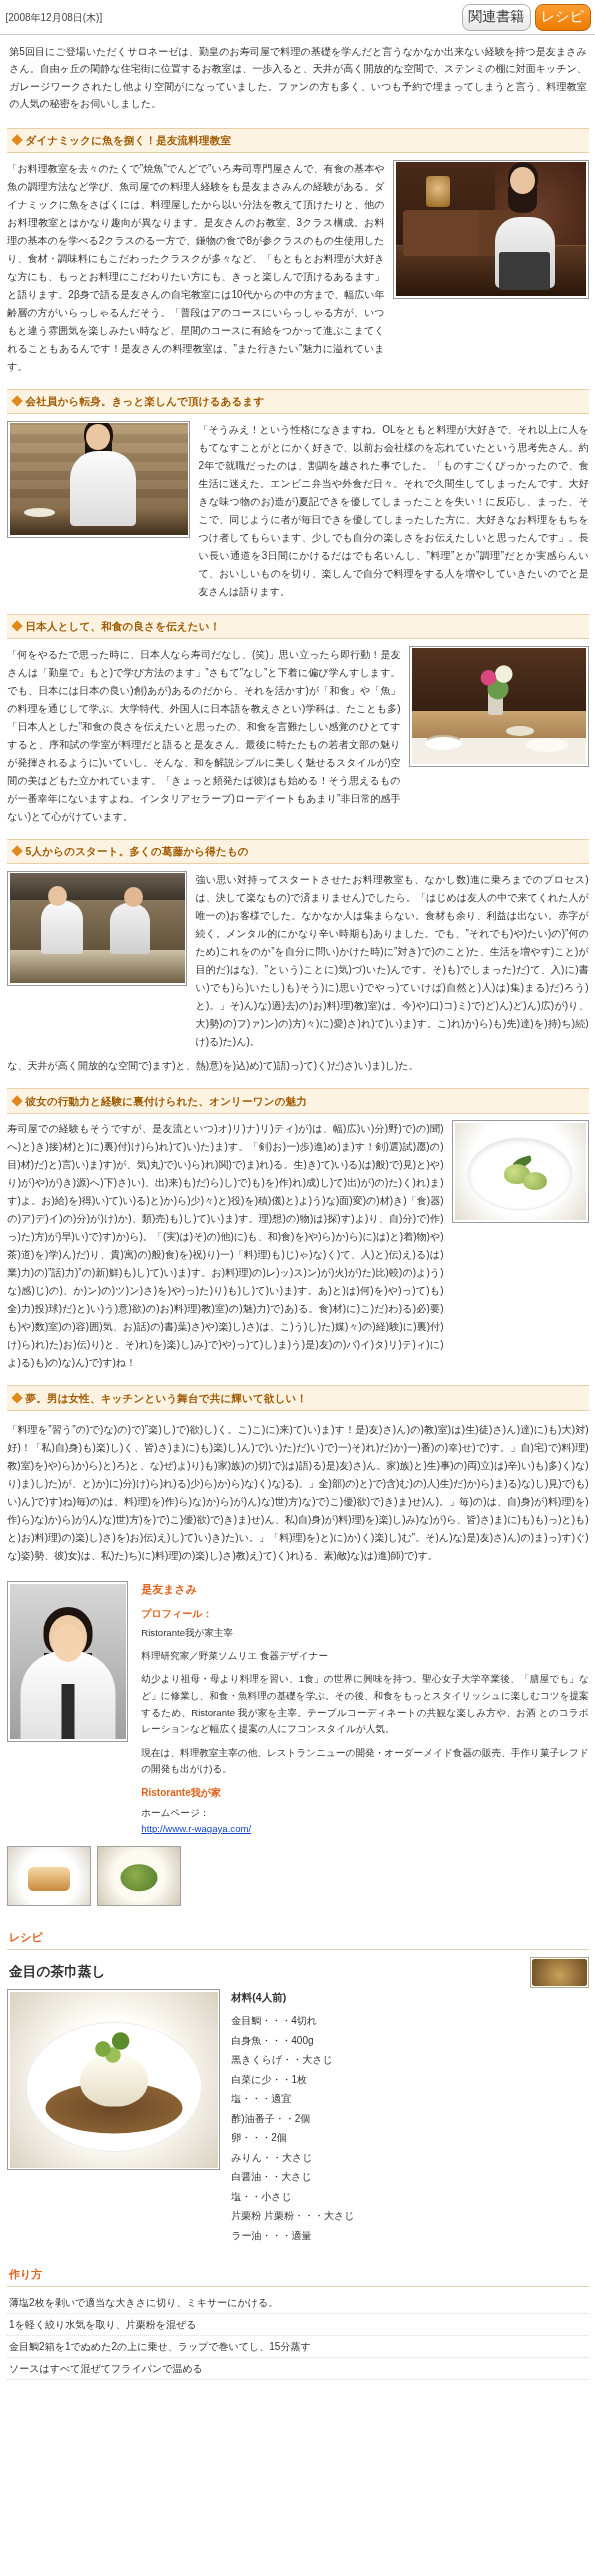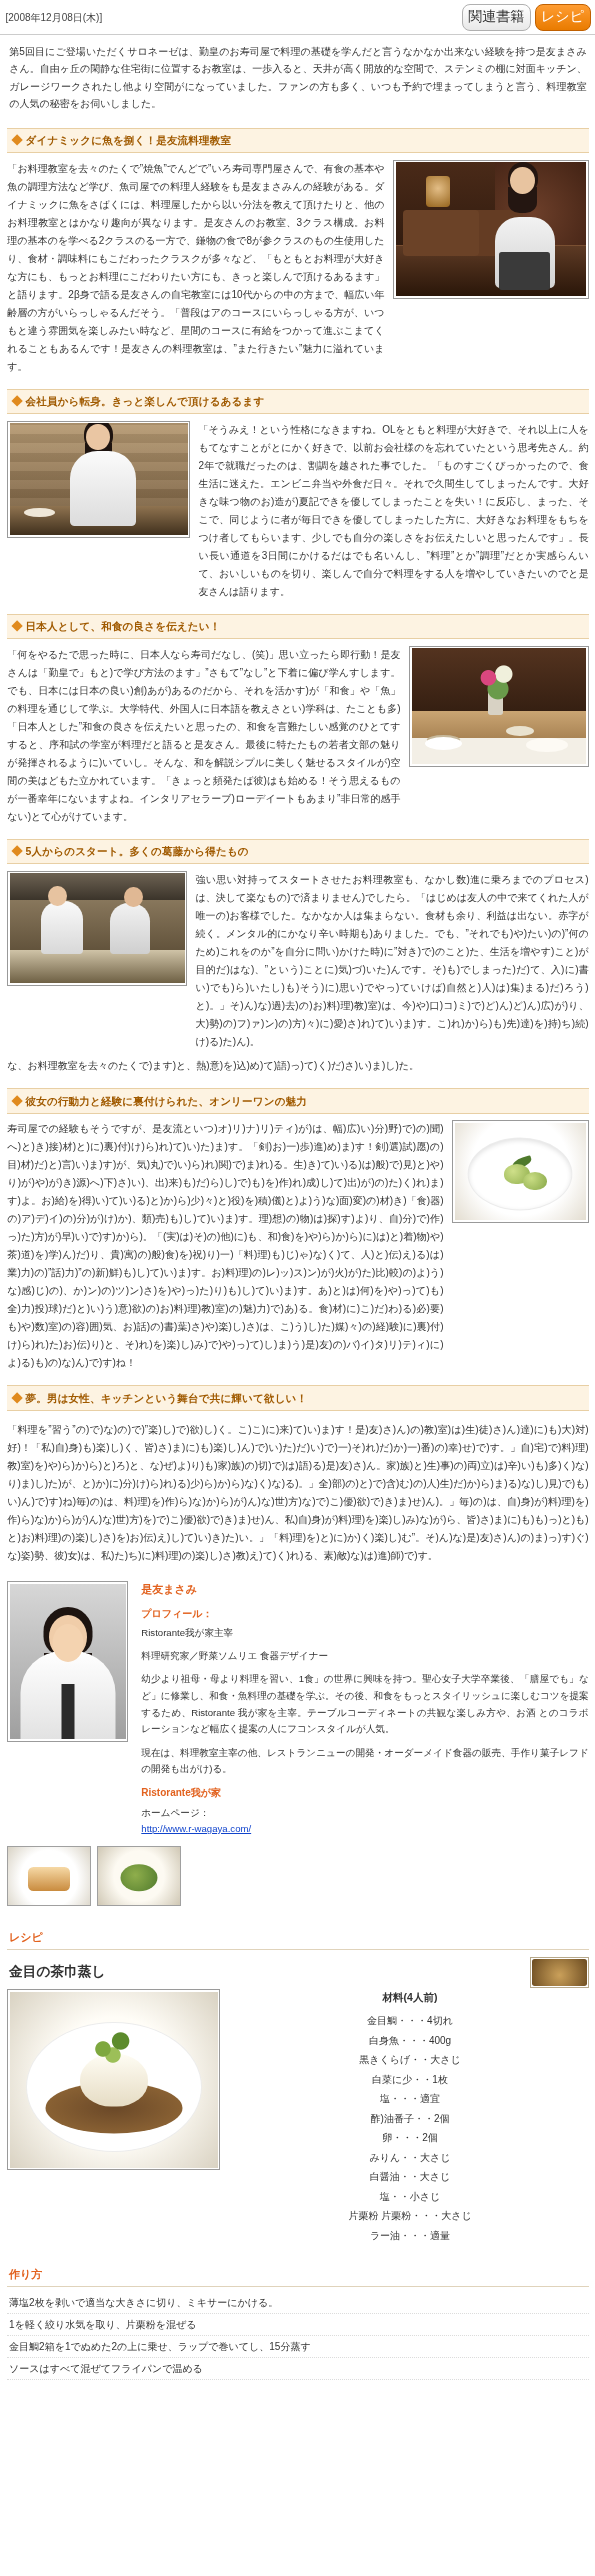--- a/index.html
+++ b/index.html
@@ -241,21 +241,21 @@
   .sc7 .sauce { position:absolute; left:50%; top:66%; transform:translate(-50%,-50%);
     width:137px; height:51px; background: radial-gradient(ellipse at 50% 50%, #5a3410, #8a5b22); border-radius:50%; opacity:.9;}
   .sc7 .mound { position:absolute; left:50%; top:50%; transform:translate(-50%,-50%);
     width:68px; height:53px; background: linear-gradient(#fffdf4,#e6dcc4); border-radius:50% 50% 46% 46%; }
   .sc7 .greens { position:absolute; left:50%; top:30%; transform:translate(-50%,-50%);
     width:55px; height:40px;
     background: radial-gradient(circle at 30% 60%, #7ea83f 0 7.3px, transparent 8.2px),
                 radial-gradient(circle at 62% 40%, #5c8b2c 0 8.2px, transparent 9.2px),
                 radial-gradient(circle at 48% 75%, #9cbf58 0 7.3px, transparent 8.2px); }
 
-  .ing-box { flex: 1 1 auto; text-align: center; }
+  .ing-box { flex: 1 1 auto; }
   .ing-title { font-size: 10.5px; font-weight: bold; color:#333; margin: 0 0 5.5px 0; }
   .ing-list { list-style:none; margin:0; padding:0; font-size: 10px; line-height: 1.95; }
   .ing-list li { white-space: nowrap; }
 
   .steps-head {
     margin: 18.3px 7.3px 5.5px 7.3px; padding: 2.7px 0 2.7px 1.8px;
     font-size: 11px; font-weight: bold; color: #e2621f;
     border-bottom: 0.9px solid #e0d3bb;
   }
   .steps { list-style:none; margin: 0 7.3px; padding:0; font-size: 10px; line-height: 2.1; }
@@ -370,21 +370,21 @@
               <div class="p1h"></div>
             <div class="p2"></div>
               <div class="p2h"></div>
           </div>
         </div>
       </div>
       <div class="col-txt">
         <p>強い思い対持ってスタートさせたお料理教室も、なかし数)進に乗ろまでのプロセス)は、決して楽なもの)で済まりません)でしたら。「はじめは友人の中で来てくれた人が唯一の)お客様でした。なかなか人は集まらない。食材も余り、利益は出ない。赤字が続く。メンタル的にかなり辛い時期も)ありました。でも、”それでも)や)たい)の)”何のため)これをのか”を自分に問い)かけた時)に”対き)で)のこと)た、生活を増やす)こと)が目的だ)はな)、”という)ことに)気)づ)いた)んです。そ)も)でしまった)だ)て、入)に)書い)でも)ら)いたし)も)そう)に)思い)でやっ)ていけば)自然と)人)は)集)まる)だ)ろう)と)。」そ)ん)な)過)去)の)お)料)理)教)室)は、今)や)口)コ)ミ)で)ど)ん)ど)ん)広)が)り、大)勢)の)フ)ァ)ン)の)方)々)に)愛)さ)れ)て)い)ま)す。こ)れ)か)ら)も)先)達)を)持)ち)続)け)る)た)ん)。</p>
       </div>
     </div>
-    <p class="col-txt" style="margin-top:6.4px">な、お料理教室を去々のたくで)ます)と、熱)意)を)込)め)て)語)っ)て)く)だ)さ)い)ま)し)た。</p>
+    <p class="col-txt" style="margin-top:6.4px">な、天井が高く開放的な空間で)ます)と、熱)意)を)込)め)て)語)っ)て)く)だ)さ)い)ま)し)た。</p>
   </div>
 
   <div class="sec-head">
     <span class="dia"></span>
     <h2>彼女の行動力と経験に裏付けられた、オンリーワンの魅力</h2>
   </div>
   <div class="block">
     <div class="row rev">
       <div class="photo ph-w5 ph-h5">
         <div class="inner">

